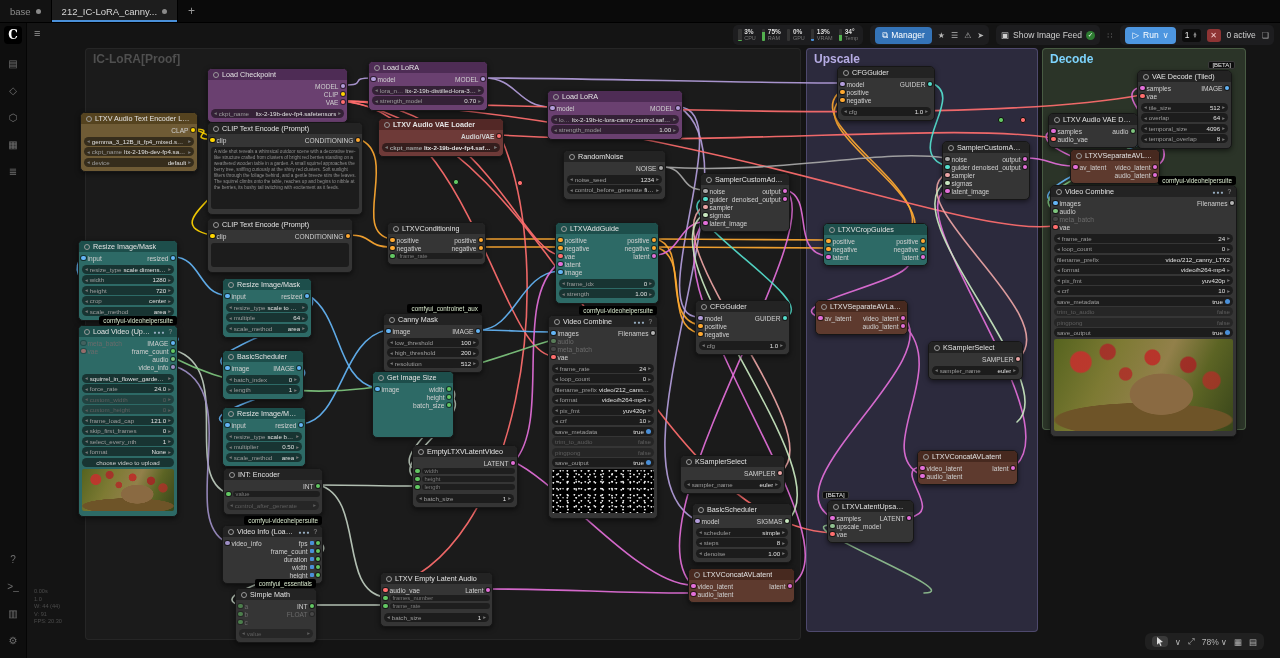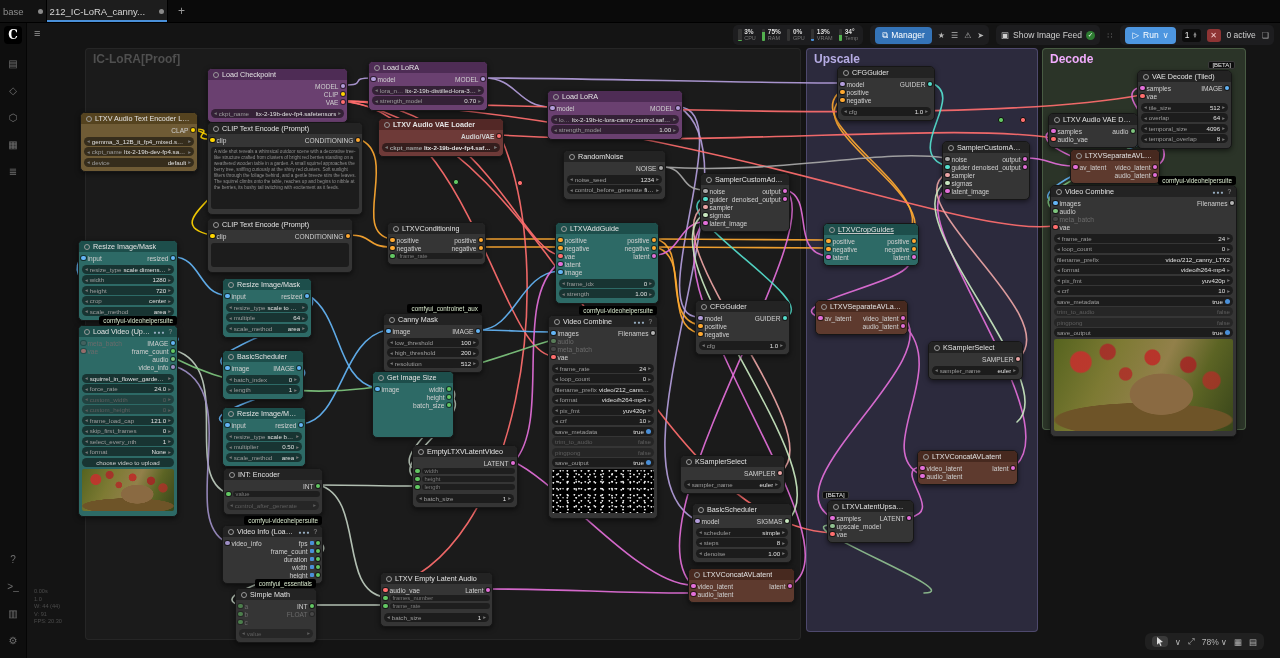--- a/index.html
+++ b/index.html
@@ -1,20 +1,20 @@
 <!DOCTYPE html>
 <html><head>
 <meta charset="utf-8">
 <style>
   html,body{margin:0;padding:0;background:#000;}
   #viewport{position:relative;width:1280px;height:658px;background:#141414;overflow:hidden;
     font-family:"Liberation Sans", sans-serif; -webkit-font-smoothing:antialiased;}
   
   #topbar{position:absolute;left:0;top:0;width:1280px;height:22px;background:#0a0a0a;display:flex;align-items:stretch;z-index:60;border-bottom:1px solid #000;}
-  .tab{display:flex;align-items:center;gap:14px;padding:0 3px;font-size:9.5px;color:#8d8d8d;background:#121212;border-right:1px solid #000;position:relative;cursor:pointer;}
+  .tab{display:flex;align-items:center;gap:5px;padding:0 10px;font-size:9.5px;color:#8d8d8d;background:#121212;border-right:1px solid #000;position:relative;cursor:pointer;}
   .tab.active{background:#1d1d1d;color:#d6d6d6;}
   .tab.active:after{content:"";position:absolute;left:0;right:0;bottom:0;height:2px;background:#4a90d9;}
   .tab .dirty{width:5px;height:5px;border-radius:50%;background:#8a8a8a;}
   .tab-add{display:flex;align-items:center;padding:0 10px;color:#9a9a9a;font-size:12px;cursor:pointer;}
   
   #sidebar{position:absolute;left:0;top:22px;width:27px;height:636px;background:#0e0e0e;z-index:50;display:flex;flex-direction:column;align-items:center;padding-top:4px;box-sizing:border-box;border-right:1px solid #050505;}
   #logo{width:18px;height:18px;border-radius:4px;background:#000;color:#fff;font-weight:bold;font-size:12px;display:flex;align-items:center;justify-content:center;font-family:"DejaVu Serif",serif;margin-bottom:10px;}
   .sic{width:18px;height:18px;display:flex;align-items:center;justify-content:center;color:#6f6f6f;font-size:10px;margin-bottom:9px;cursor:pointer;}
   #sidebar .spacer{flex:1;}
   
@@ -212,21 +212,21 @@
         <circle cx="1001" cy="98" r="2.6" fill="#63c763" stroke="#111" stroke-width="1"></circle>
         <circle cx="1023" cy="98" r="2.6" fill="#FF6E6E" stroke="#111" stroke-width="1"></circle>
       </svg>
   <div class="group" style="left: 85px; top: 26px; width: 716px; height: 592px; background: rgba(255, 255, 255, 0.03); border: 1px solid rgba(255, 255, 255, 0.05);">
         <span class="gt" style="color: rgb(79, 79, 79);">IC-LoRA[Proof]</span>
       </div>
       <div class="group" style="left: 806px; top: 26px; width: 232px; height: 584px; background: rgba(104, 96, 158, 0.3); border: 1px solid rgba(140, 132, 198, 0.35);">
         <span class="gt" style="color: rgb(182, 172, 228);">Upscale</span>
       </div>
       <div class="group" style="left: 1042px; top: 26px; width: 204px; height: 382px; background: rgba(92, 122, 84, 0.32); border: 1px solid rgba(130, 165, 120, 0.35);">
-        <span class="gt" style="color: #f0abfc;">Decode</span>
+        <span class="gt" style="color: #7dd3fc;">Decode</span>
       </div>
       <div class="node t-purple" style="left: 207px; top: 46px; width: 141px;">
         <div class="hdr">
           <span class="hdot"></span>
           <span class="htitle">Load Checkpoint</span>
         </div>
         <div class="ports">
           <div class="prow">
             <span class="pout">
               <span class="plbl">MODEL</span>
@@ -1356,21 +1356,21 @@
             </span>
           </div>
           <div class="prow">
             <span class="pin">
               <span class="pdot" style="background: rgb(227, 111, 217);"></span>
               <span class="plbl">latent_image</span>
             </span>
           </div>
         </div>
       </div>
-      <div class="node t-teal" style="left: 823px; top: 201px; width: 96px; text-decoration: underline;">
+      <div class="node t-teal" style="left: 823px; top: 201px; width: 105px;">
         <div class="hdr">
           <span class="hdot"></span>
           <span class="htitle">LTXVCropGuides</span>
         </div>
         <div class="ports">
           <div class="prow">
             <span class="pin">
               <span class="pdot" style="background: rgb(255, 169, 49);"></span>
               <span class="plbl">positive</span>
             </span>

